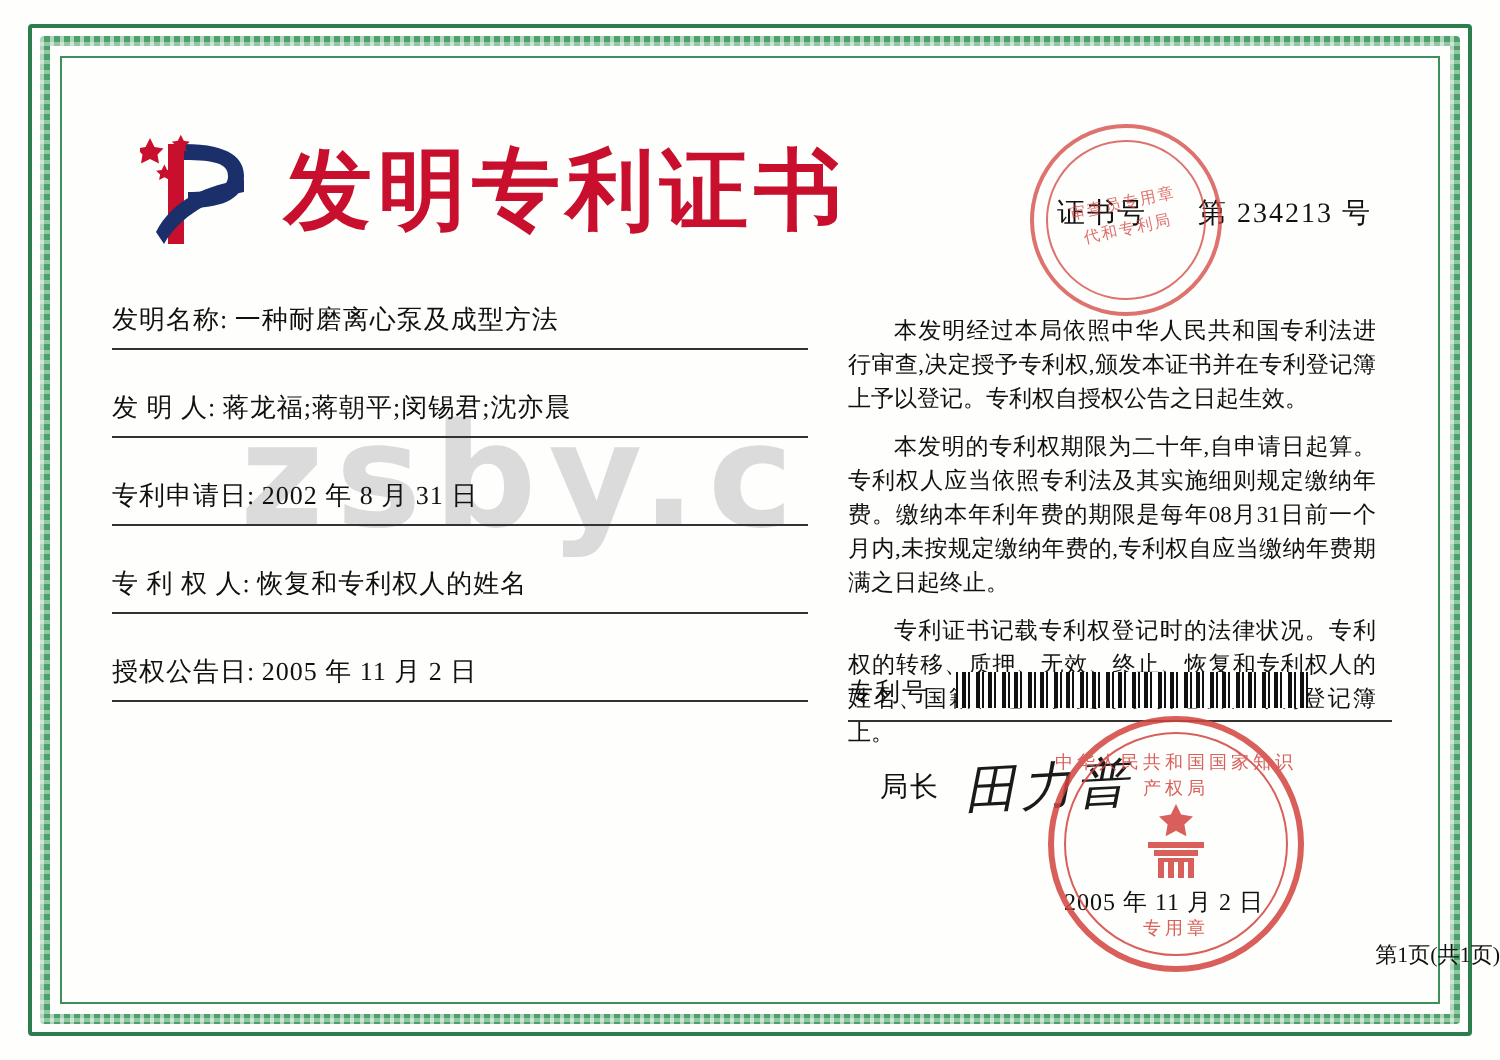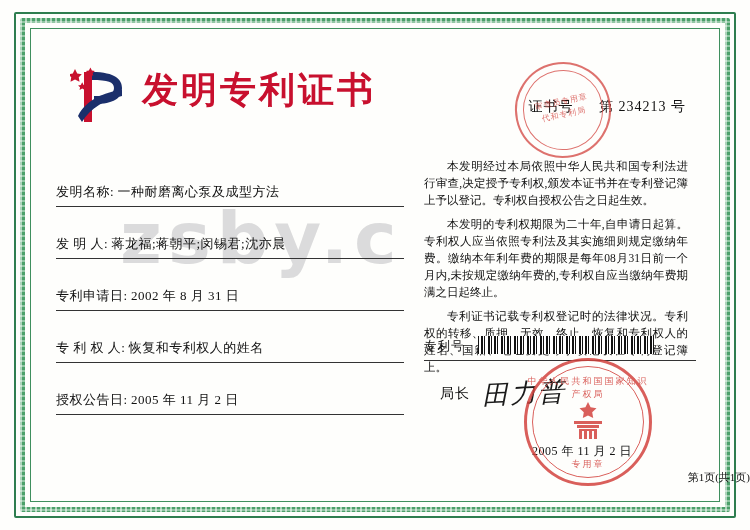--- a/index.html
+++ b/index.html
@@ -81,21 +81,21 @@
     left: 10px;
     top: 4px;
     width: 64px;
     height: 62px;
   }
   .title-main {
     position: absolute;
     left: 82px;
     top: 4px;
     font-family: "DejaVu Serif", "Liberation Serif", serif;
-    font-size: 36px;
+    font-size: 44px;
     font-weight: bold;
     letter-spacing: 3px;
     color: #c8102e;
     white-space: nowrap;
   }
   .cert-no-row {
     position: absolute;
     right: 14px;
     top: 36px;
     font-size: 14px;
@@ -112,21 +112,20 @@
     top: 150px;
     width: 348px;
   }
   .field {
     position: relative;
     margin-bottom: 24px;
     font-size: 13px;
     color: #111;
     line-height: 20px;
     white-space: nowrap;
-    margin-top: 32px;
   }
   .field .label { letter-spacing: 0.5px; }
   .field .value { letter-spacing: 0.5px; }
   .underline {
     position: absolute;
     left: 0;
     right: 0;
     bottom: -5px;
     border-bottom: 1px solid #333;
   }

